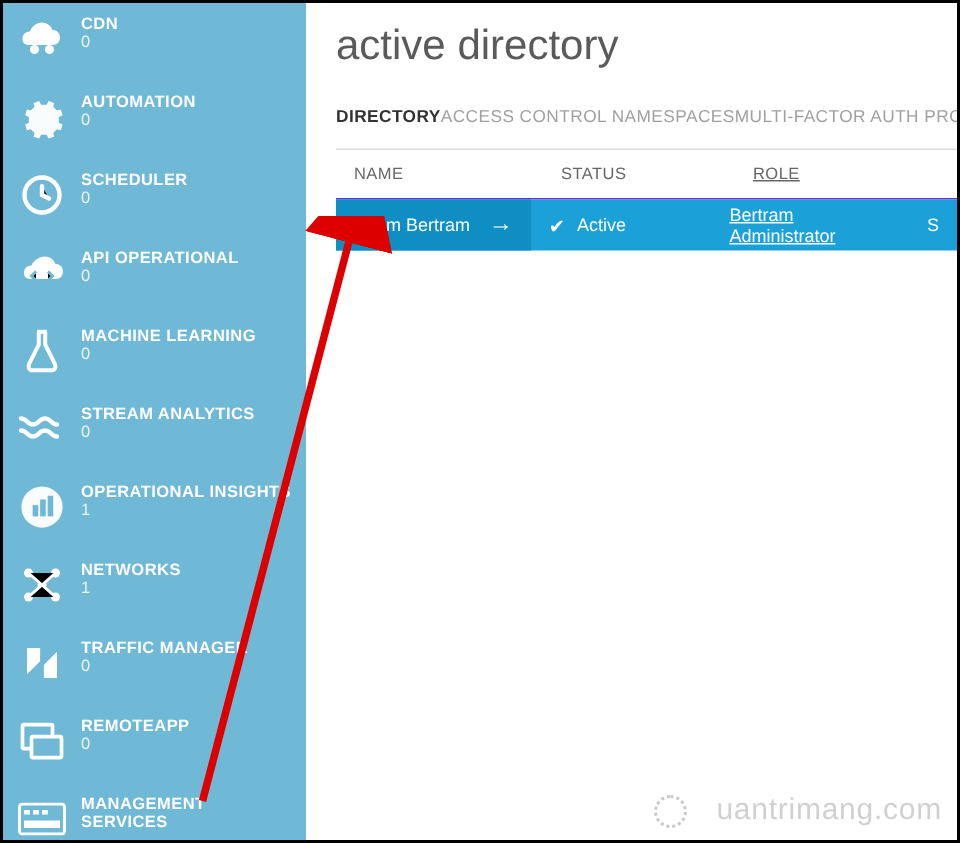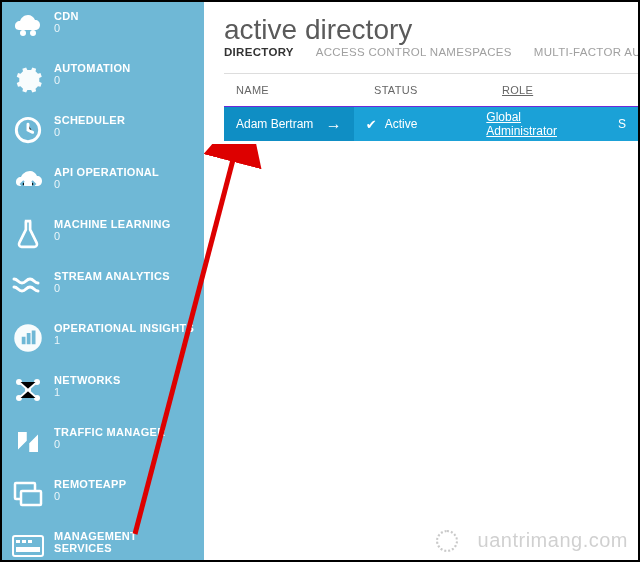--- a/index.html
+++ b/index.html
@@ -5,22 +5,22 @@
 * { margin: 0; padding: 0; box-sizing: border-box; font-family: "Segoe UI", Arial, sans-serif; }
 body { width: 640px; height: 562px; background: #fff; overflow: hidden; position: relative; }
 .frame { width: 640px; height: 562px; border: 2px solid #000; position: relative; overflow: hidden; }
 .sidebar { position: absolute; left: 0; top: 0; width: 202px; height: 558px; background: #6fb8d6; overflow: hidden; }
 .side-item { display: flex; align-items: flex-start; padding: 6px 8px 10px 8px; color: #fff; cursor: pointer; }
 .side-item .icon-wrap { width: 36px; height: 36px; display: flex; align-items: center; justify-content: center; flex-shrink: 0; }
 .side-item .txt { padding-left: 8px; padding-top: 2px; }
 .side-item .lbl { font-size: 11px; font-weight: 700; letter-spacing: 0.3px; }
 .side-item .cnt { font-size: 11px; opacity: 0.85; }
 .main { position: absolute; left: 202px; top: 0; right: 0; bottom: 0; background: #fff; padding: 12px 0 0 20px; }
-.page-title { font-size: 28px; font-weight: 300; color: #5a5a5a; margin-bottom: 0; }
-.tabs { display: flex; gap: 22px; border-bottom: 1px solid transparent; margin-bottom: 0; }
+.page-title { font-size: 28px; font-weight: 300; color: #5a5a5a; margin-bottom: 26px; }
+.tabs { display: flex; border-bottom: 1px solid transparent; margin-bottom: 0; }
 .tab { font-size: 11.5px; letter-spacing: 0.3px; color: #a0a0a0; padding-bottom: 8px; cursor: pointer; white-space: nowrap; }
 .tab.active { color: #333; font-weight: 600; }
 .thead { display: flex; border-top: 1px solid #ddd; border-bottom: 1px solid #6d28d9; margin-top: 6px; }
 .thead .th { font-size: 11px; color: #666; padding: 10px 12px; letter-spacing: 0.3px; }
 .col-name { width: 138px; }
 .col-status { width: 128px; }
 .col-role { width: 140px; text-decoration: underline; }
 .row { display: flex; align-items: center; height: 34px; background: #1ba1d7; color: #fff; font-size: 12px; }
 .row .cell { padding: 0 12px; display: flex; align-items: center; height: 100%; }
 .row .cell.name { width: 138px; justify-content: space-between; background: #0f8ec4; }
@@ -196,21 +196,21 @@
 
   <div class="row">
     <div class="cell name col-name">
       <span>Adam Bertram</span>
       <span class="arrow-right">→</span>
     </div>
     <div class="cell status col-status">
       <span class="check">✔</span>
       <span>Active</span>
     </div>
-    <div class="cell role col-role">Global Administrator</div>
+    <div class="cell role col-role">Bertram Administrator</div>
     <div class="cell">S</div>
   </div>
 </div>
 
 <svg class="red-arrow" width="180" height="400">
   <defs>
         <marker id="ah" markerWidth="12" markerHeight="12" refX="2" refY="6" orient="auto">
           <path d="M0 0L12 6L0 12z" fill="#d00"></path>
         </marker>
       </defs>

